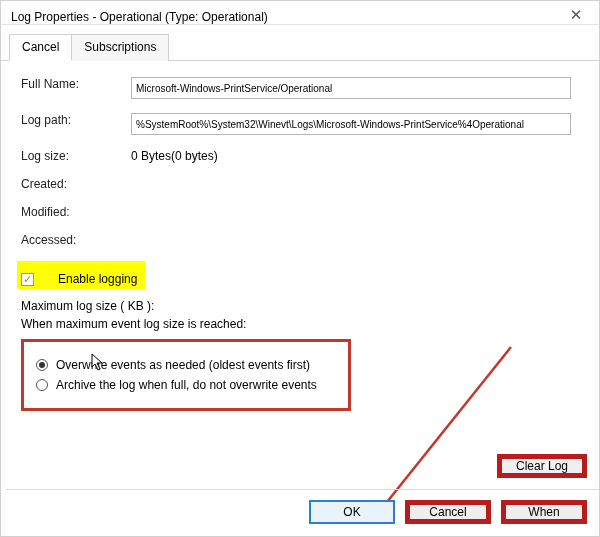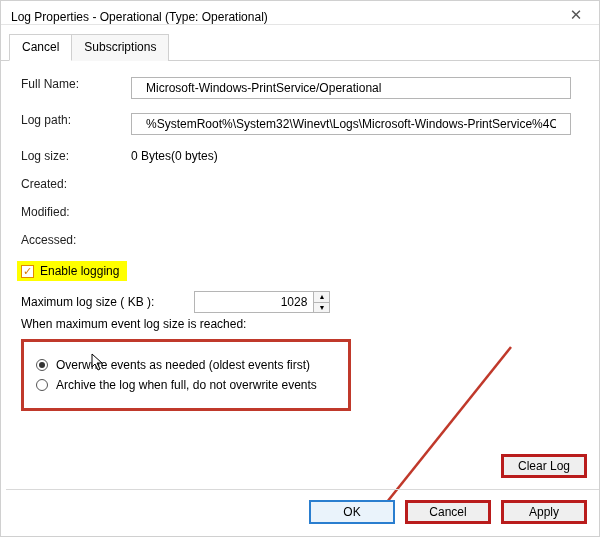--- a/index.html
+++ b/index.html
@@ -28,24 +28,24 @@
     border:1px solid #d0d0d0; border-bottom:none;
     background:#fff; position:relative; top:1px; margin-right:-1px;
   }
   .tab.active { background:#fff; z-index:2; border-bottom:1px solid #fff; }
   .tab.inactive { background:#f7f7f7;text-align:center; }
   .body { padding:16px 12px 8px 20px; position:relative; }
   .row { display:flex; align-items:flex-start; margin-bottom:14px; }
   .row .label { width:110px; color:#222; }
   .row .val { flex:1; }
   .textfield {
-    width:440px; height:22px; padding:2px 14px;
-    border:1px solid #b5b5b5; background:#fff; font-family:inherit; font-size:12px;
+    width:440px; height:22px; padding:2px 4px;
+    border:1px solid #b5b5b5; background:#fff; font-family:inherit; font-size:10px;
   }
-  .hl { background:#ffff00; display:inline-flex; align-items:flex-end; padding:3px 8px 3px 4px; }
+  .hl { background:#ffff00; display:inline-flex; align-items:flex-end; padding:11px 8px 3px 4px;gap:18px; }
   .chk { width:13px; height:13px; border:1px solid #e08a00; background:#fff; display:inline-flex; align-items:center; justify-content:center; margin-right:6px; }
   .chk::after { content:"✓"; color:#d97a00; font-size:11px; line-height:11px; }
   .sizegrp { display:flex; align-items:center; margin:10px 0 4px 0; }
   .spinwrap { display:flex; align-items:stretch; margin-left:40px; }
   .spininp { width:120px; height:22px; text-align:right; padding:2px 6px; border:1px solid #b5b5b5; font-family:inherit; font-size:12px; }
   .spinbtns { display:flex; flex-direction:column; width:16px; }
   .spinbtns div { flex:1; border:1px solid #b5b5b5; border-left:none; font-size:7px; display:flex; align-items:center; justify-content:center; background:#f5f5f5; }
   .spinbtns div:first-child { border-bottom:none; }
   .radiobox { border:3px solid #c0392b; padding:10px 12px; margin:8px 0 6px 0; width:330px; }
   .radioitem { display:flex; align-items:center; margin:6px 0; }
@@ -56,21 +56,21 @@
   }
   .arrow-annot { position:absolute; pointer-events:none; }
   .footer {
     position:absolute; left:5px; right:0; bottom:0;
     border-top:1px solid #d9d9d9; padding:10px 12px 12px;
     display:flex; justify-content:flex-end; gap:10px;
   }
   .clearrow { position:absolute; right:12px; bottom:58px; }
   .btn {
     min-width:86px; height:24px; padding:0 14px;
-    border:3px solid #b91c1c; background:#efefef;
+    border:5px solid #b91c1c; background:#efefef;
     font-family:inherit; font-size:12px;
   }
   .btn.primary { border:2px solid #2a7ecf; background:#eaf3fb; }
 </style>
 </head>
 <body>
 
 <div class="window">
 
   <div class="titlebar">
@@ -115,27 +115,20 @@
 
     <div style="margin:6px 0 4px -4px;">
       <span class="hl">
         <span class="chk"></span>
         <span>Enable logging</span>
       </span>
     </div>
 
     <div class="sizegrp">
       <span>Maximum log size ( KB ):</span>
-      <span class="spinwrap">
-        <input class="spininp" value="1028" style="">
-        <span class="spinbtns">
-          <div>▲</div>
-          <div>▼</div>
-        </span>
-      </span>
     </div>
 
     <svg class="cursor" width="14" height="18">
       <path d="M1 1 L1 14 L4 11 L7 17 L9 16 L6 10 L11 10 Z" fill="#fff" stroke="#000" stroke-width="1"></path>
     </svg>
 
     <div style="">When maximum event log size is reached:</div>
 
     <div class="radiobox">
       <div class="radioitem">
@@ -159,16 +152,16 @@
 
   </div>
 
   <div class="clearrow">
     <button class="btn">Clear Log</button>
   </div>
 
   <div class="footer">
     <button class="btn primary">OK</button>
     <button class="btn">Cancel</button>
-    <button class="btn">Apply</button>
+    <button class="btn">When</button>
   </div>
 
 </div>
 
 </body></html>

